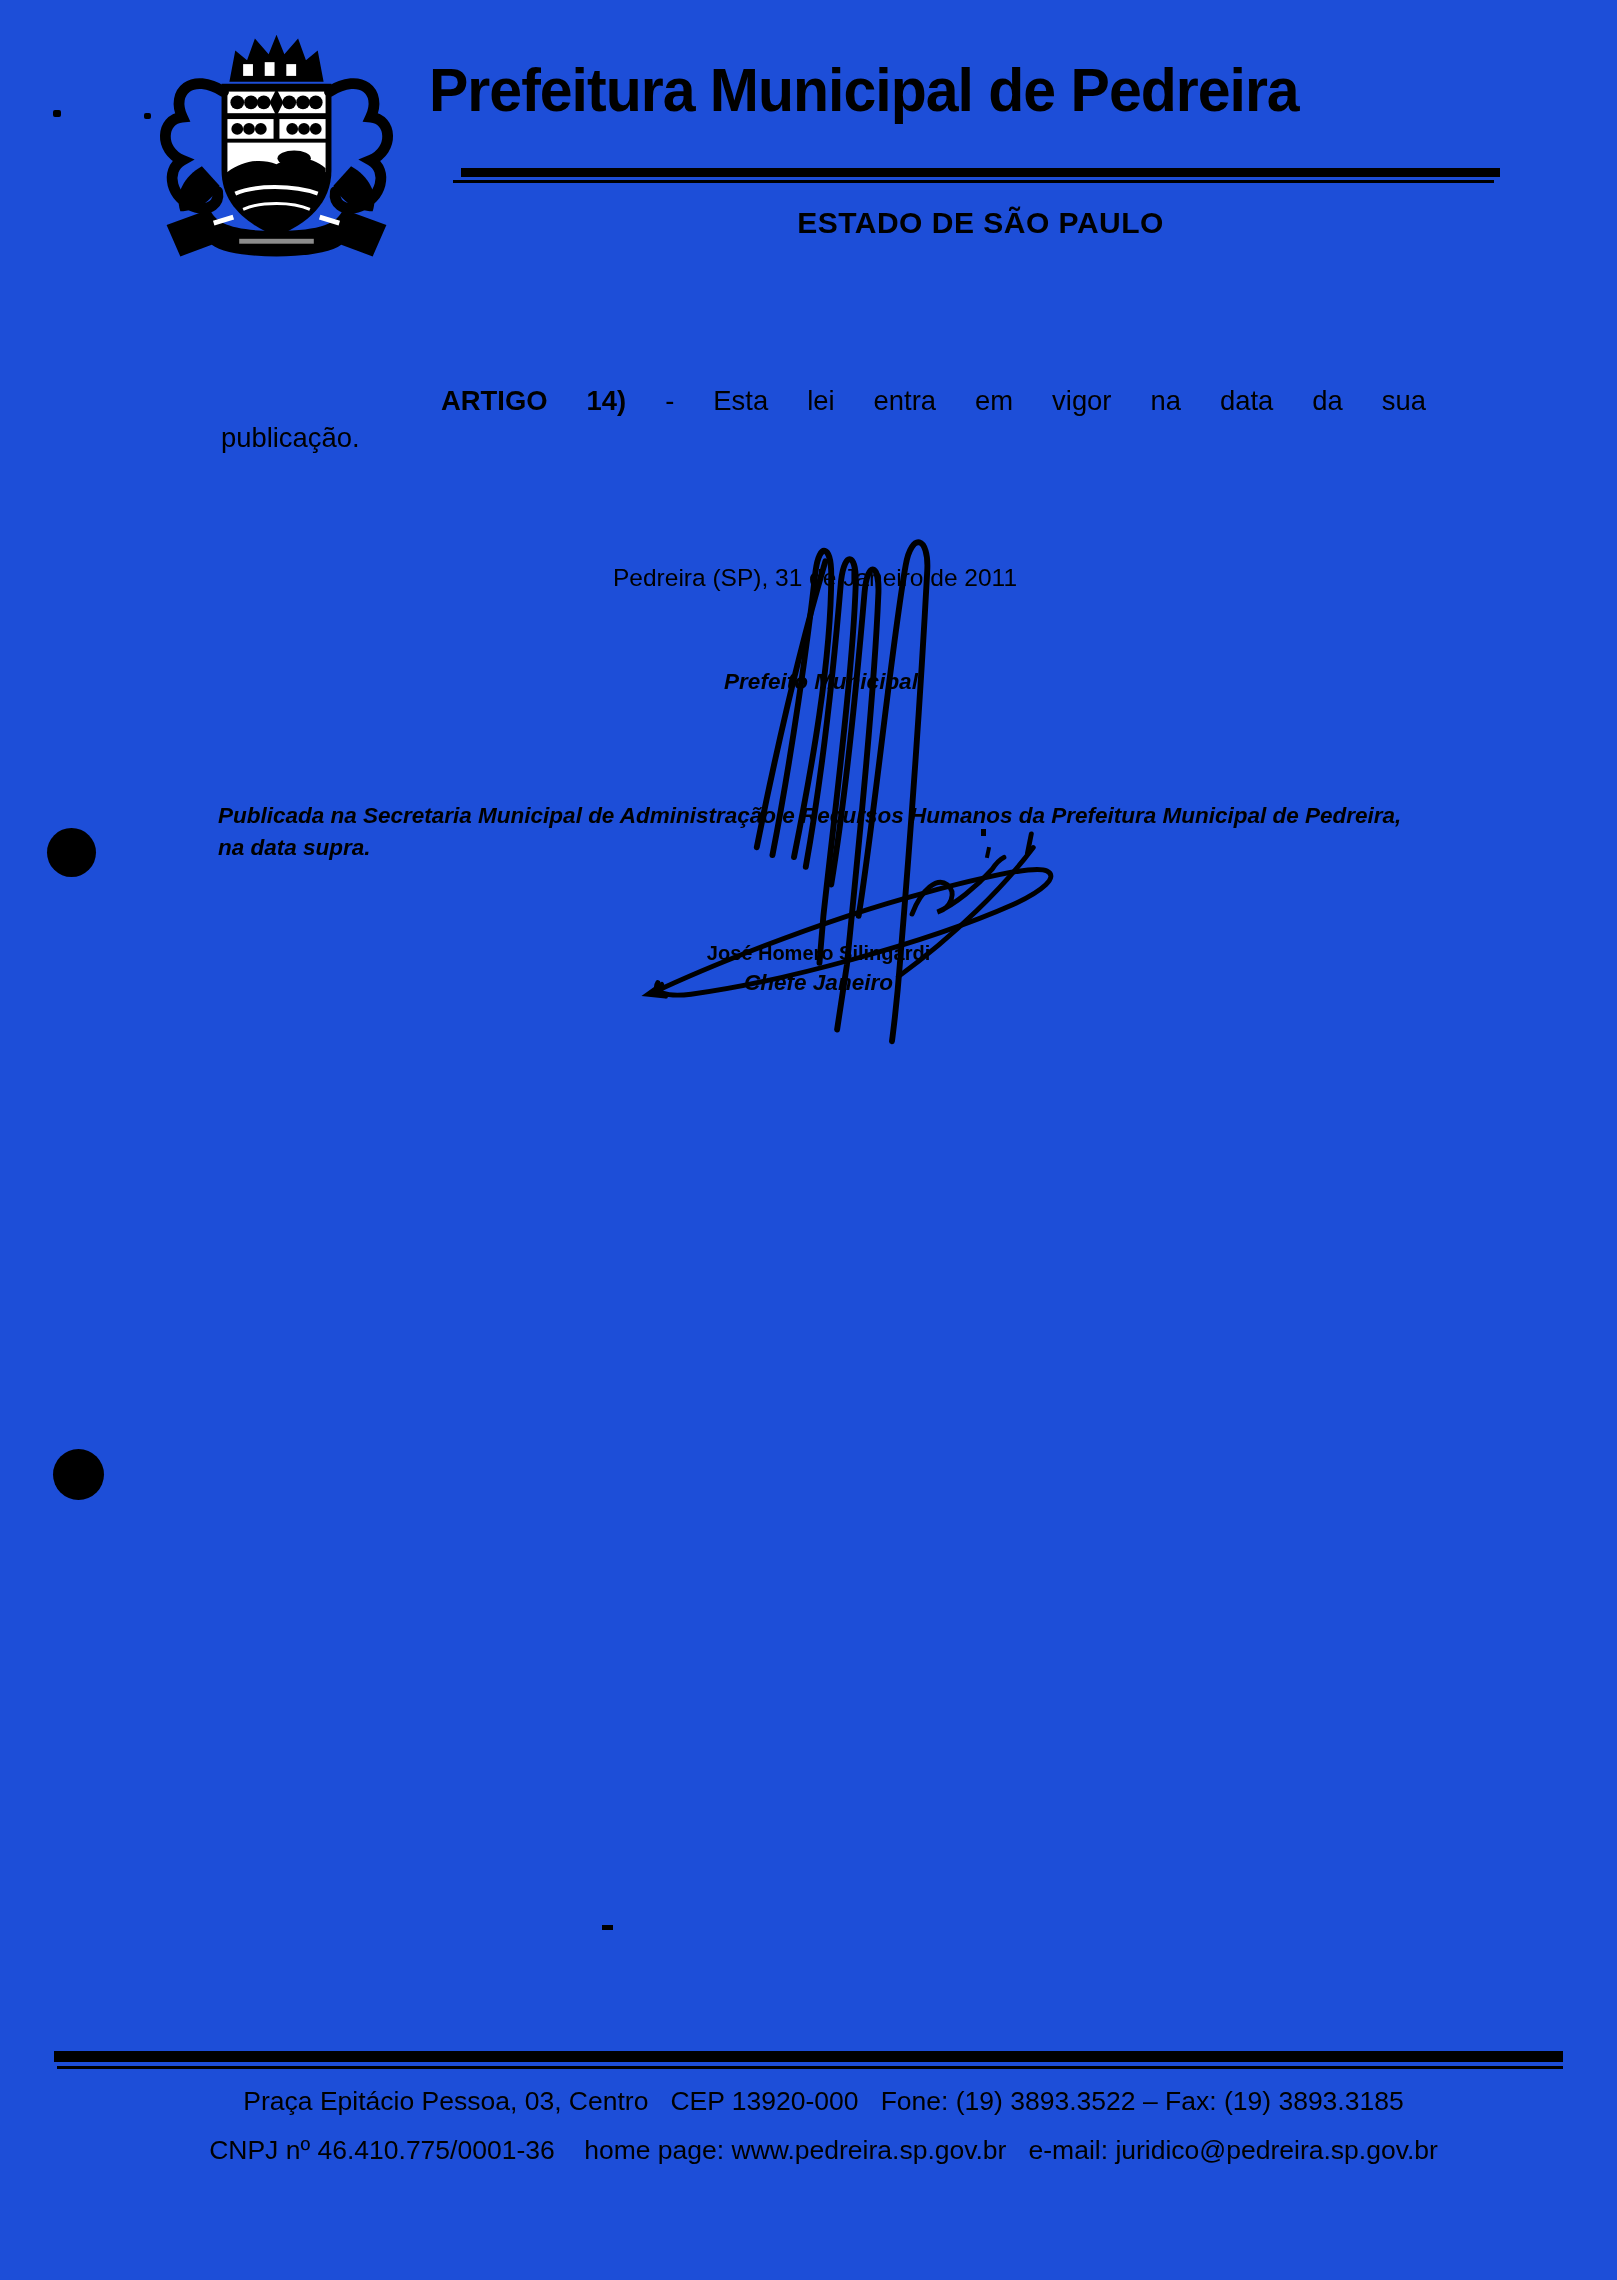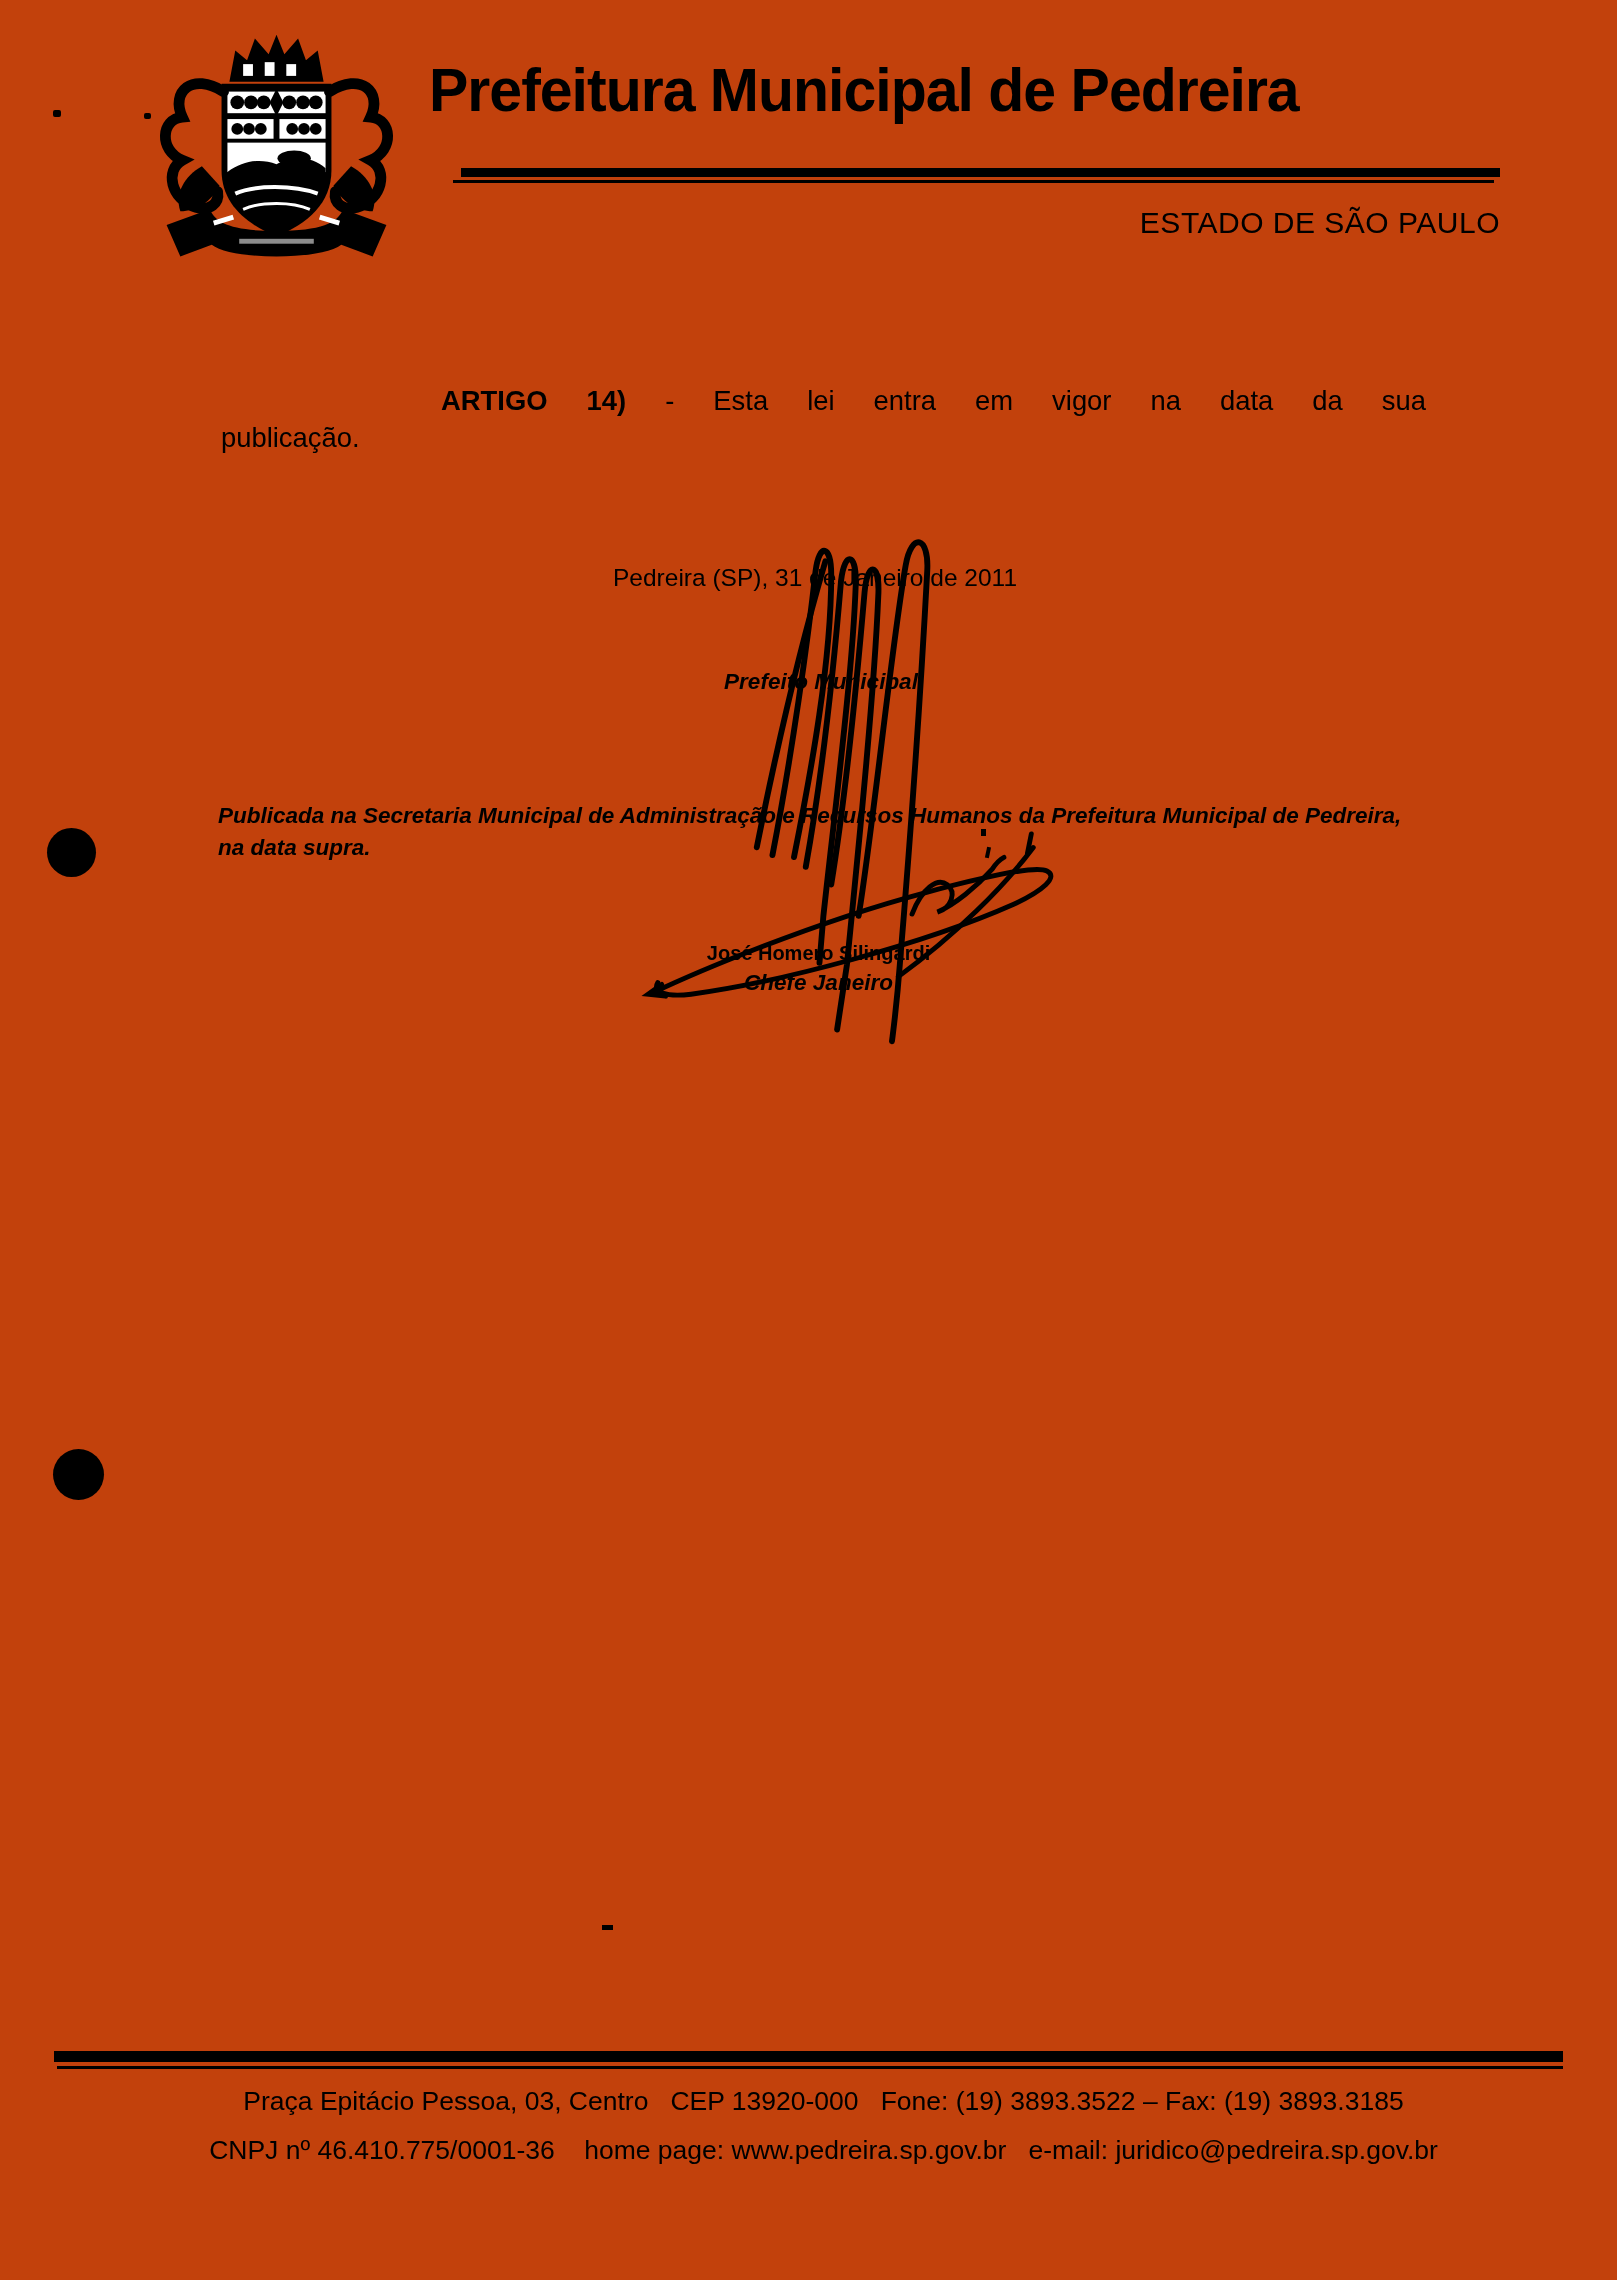--- a/index.html
+++ b/index.html
@@ -1,32 +1,32 @@
 <!DOCTYPE html>
 <html><head>
 <meta charset="utf-8">
 <style>
   html,body{margin:0;padding:0;background:#ffffff;}
   .page{
-    position:relative;width:1617px;height:2281px;background:#c2410c;
+    position:relative;width:1617px;height:2281px;background:#1d4ed8;
     overflow:hidden;color:#000;font-family:"Liberation Sans",sans-serif;
   }
   .abs{position:absolute;}
 
   
   .logo{left:145px;top:19.6px;width:263px;height:259px;}
   .title{
     left:429px;top:55px;width:1078px;
     font-size:59px;font-weight:bold;letter-spacing:-1px;white-space:nowrap;
     transform:scaleY(1.04);transform-origin:top left;
   }
   .rule-thick{left:461px;top:168px;width:1039px;height:8.8px;background:#000;}
   .rule-thin{left:453px;top:180px;width:1041px;height:2.9px;background:#000;}
-  .subtitle{left:461px;top:206px;width:1039px;text-align:right;
-    font-size:30px;font-weight:normal;letter-spacing:0.5px;}
+  .subtitle{left:461px;top:206px;width:1039px;text-align:center;
+    font-size:30px;font-weight:bold;letter-spacing:0.5px;}
 
   
   .article-line1{
     left:441px;top:384px;width:985px;font-size:27.4px;line-height:33px;
     text-align:justify;text-align-last:justify;white-space:normal;
   }
   .article-line1 b{font-weight:bold;}
   .article-line2{left:221px;top:421px;font-size:27.4px;line-height:33px;}
 
   

